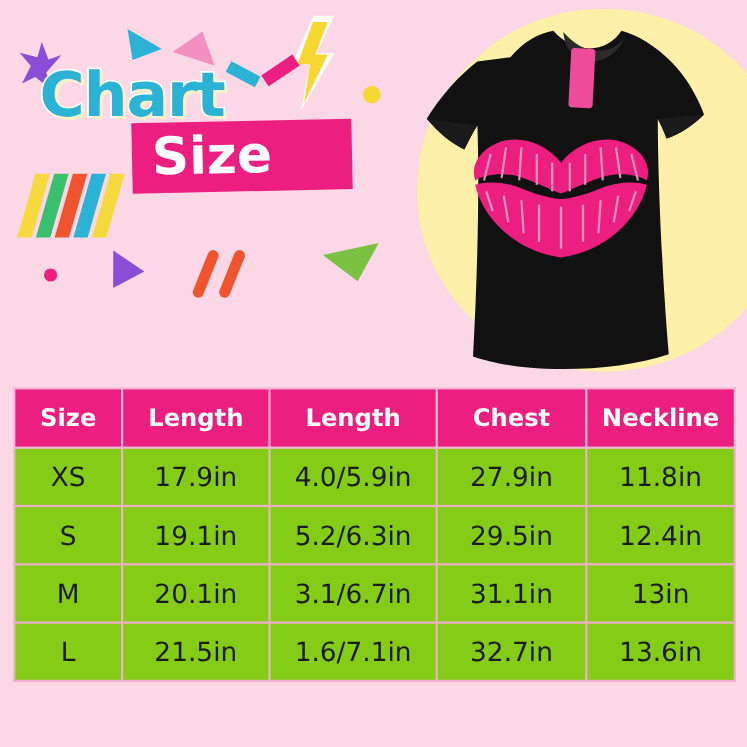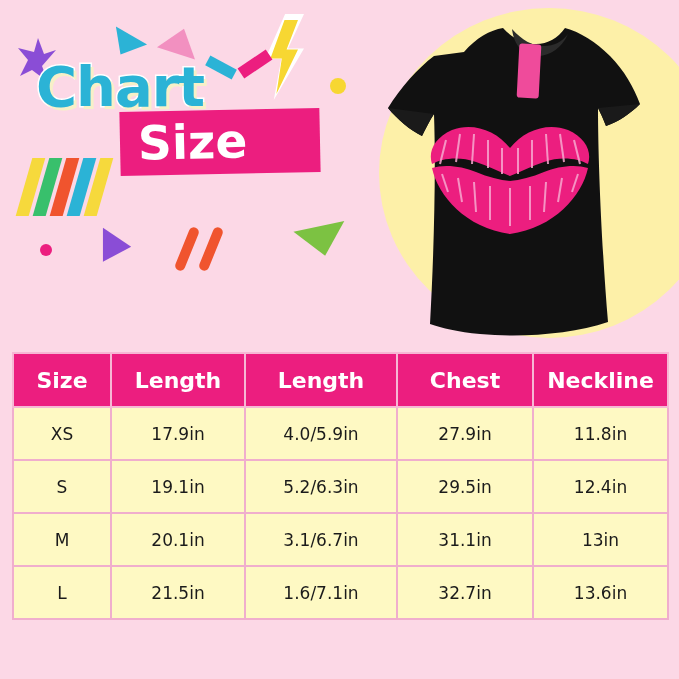--- a/index.html
+++ b/index.html
@@ -214,25 +214,25 @@
     background: #ec1e7f;
     color: #ffffff;
     font-size: 22px;
     font-weight: bold;
     height: 54px;
     border: 2px solid #f6b7d4;
     text-align: center;
   }
   table.size-table tbody td {
     height: 53px;
-    font-size: 17px;
+    font-size: 24px;
     color: #1b1b1b;
     text-align: center;
     border: 2px solid #f0aecd;
-    background: #fef9c3;
+    background: #84cc16;
   }
   table.size-table col.c0 { width: 98px; }
   table.size-table col.c1 { width: 134px; }
   table.size-table col.c2 { width: 152px; }
   table.size-table col.c3 { width: 136px; }
   table.size-table col.c4 { width: 135px; }
 </style>
 </head>
 <body>
 

